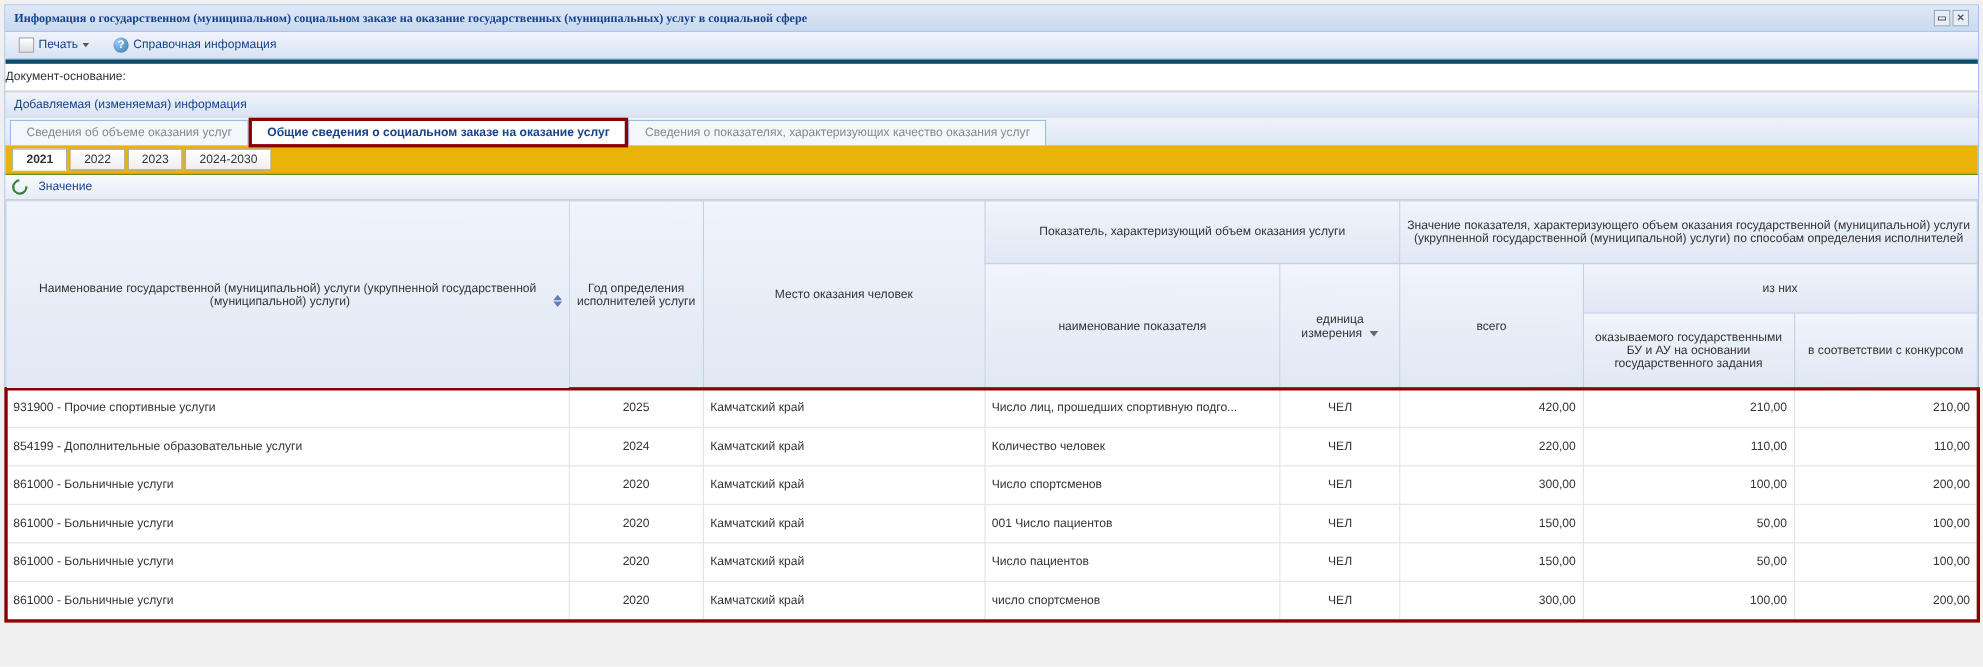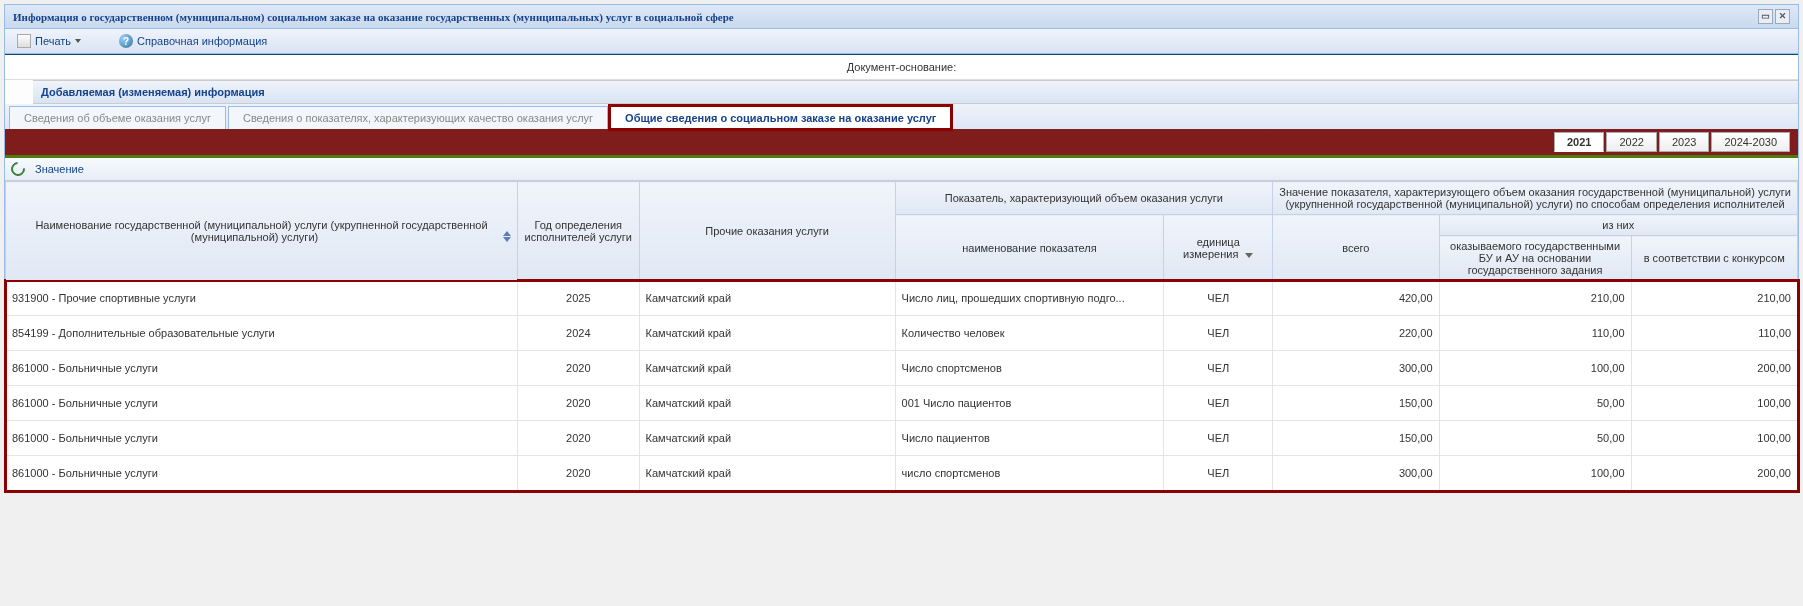--- a/index.html
+++ b/index.html
@@ -32,21 +32,21 @@
     border: 1px solid #9ab; background: #e8eef8;
     font-size: 9px; line-height: 13px; text-align:center;
     color:#556; cursor:pointer;
   }
   .toolbar {
     background: linear-gradient(#f0f4fb, #d8e3f3);
     padding: 3px 6px;
     border-bottom: 1px solid #99bbe8;
     display: flex;
     align-items: center;
-    gap: 26px;
+    gap: 10px;
   }
   .tbtn {
     display: inline-flex;
     align-items: center;
     gap: 4px;
     padding: 2px 6px;
     cursor: pointer;
     color: #15428b;
   }
   .icon-print {
@@ -62,34 +62,32 @@
     display: inline-flex; align-items:center; justify-content:center;
   }
   .dropdown-arrow {
     width: 0; height: 0;
     border-left: 3px solid transparent;
     border-right: 3px solid transparent;
     border-top: 4px solid #555;
     display: inline-block;
   }
   .section-label {
-    padding: 6px 20px;
+    padding: 6px 0;
     background: #fff;
-    border-top: 1px solid #0c4a6e;
+    border-top: 4px solid #0c4a6e;
     border-bottom: 1px solid #ddd;
-    text-align: center;
   }
   .section-header {
     background: linear-gradient(#f0f4fb, #d8e3f3);
     padding: 5px 8px;
-    font-weight: bold;
+    font-weight: normal;
     color: #15428b;
     border-top: 1px solid #ccc;
     border-bottom: 1px solid #ccc;
-    margin-left: 28px;
   }
   .maintabs {
     display:flex; padding: 2px 4px 0 4px;
     background: linear-gradient(#eef3fb,#dde7f5);
   }
   .maintab {
     padding: 5px 14px;
     border: 1px solid #99bbe8;
     border-bottom: none;
     background: #f3f6fb;
@@ -101,23 +99,22 @@
     background: #fff;
     font-weight: bold;
     outline: 3px solid #8b0000;
     outline-offset: -1px;
     z-index: 2;
     position: relative;
   }
   .maintab.dim { color: #888; }
   .yeartabs {
     display:flex; padding: 3px 6px;
-    background: #7f1d1d;
-    border-bottom: 3px solid #4d7c0f;
-    justify-content: flex-end;
+    background: #eab308;
+    border-bottom: 1px solid #4d7c0f;
   }
   .yeartab {
     padding: 3px 12px;
     border: 1px solid #aaa;
     background: linear-gradient(#fff,#eee);
     margin-right: 2px;
     cursor:pointer;
     color:#333;
   }
   .yeartab.active { font-weight: bold; background: #fff; border-bottom-color:#fff; }
@@ -133,21 +130,21 @@
     border-top-color: transparent;
     transform: rotate(40deg);
   }
   table.grid {
     width:100%; border-collapse: collapse;
     table-layout: fixed;
   }
   table.grid th {
     background: linear-gradient(#f0f4fb,#e0e8f4);
     border: 1px solid #c5d2e6;
-    padding: 4px 6px;
+    padding: 16px 6px;
     font-weight: normal;
     color: #333;
     text-align: center;
     vertical-align: middle;
   }
   table.grid td {
     border: 1px solid #e4e4e4;
     padding: 11px 6px;
     background: #fff;
     white-space: nowrap;
@@ -200,22 +197,22 @@
   </div>
 
   <div class="section-label">
     <span>Документ-основание:</span>
   </div>
 
   <div class="section-header">Добавляемая (изменяемая) информация</div>
 
   <div class="maintabs">
     <div class="maintab dim">Сведения об объеме оказания услуг</div>
+    <div class="maintab highlighted">Общие сведения о социальном заказе на оказание услуг</div>
     <div class="maintab dim">Сведения о показателях, характеризующих качество оказания услуг</div>
-    <div class="maintab highlighted">Общие сведения о социальном заказе на оказание услуг</div>
   </div>
 
   <div class="yeartabs">
     <div class="yeartab active">2021</div>
     <div class="yeartab">2022</div>
     <div class="yeartab">2023</div>
     <div class="yeartab">2024-2030</div>
   </div>
 
   <div class="gridtoolbar">
@@ -237,21 +234,21 @@
     <thead>
       <tr>
         <th rowspan="3" style="position:relative">
           <span>Наименование государственной (муниципальной) услуги (укрупненной государственной (муниципальной) услуги)</span>
           <span class="sorter-wrap">
             <span class="sorter up"></span>
             <span class="sorter down"></span>
           </span>
         </th>
         <th rowspan="3">Год определения исполнителей услуги</th>
-        <th rowspan="3">Прочие оказания услуги</th>
+        <th rowspan="3">Место оказания человек</th>
         <th colspan="2">Показатель, характеризующий объем оказания услуги</th>
         <th colspan="3">Значение показателя, характеризующего объем оказания государственной (муниципальной) услуги (укрупненной государственной (муниципальной) услуги) по способам определения исполнителей</th>
       </tr>
       <tr>
         <th rowspan="2">наименование показателя</th>
         <th rowspan="2">
           <span>единица измерения</span>
           <span class="sort-ind"></span>
         </th>
         <th rowspan="2">всего</th>

